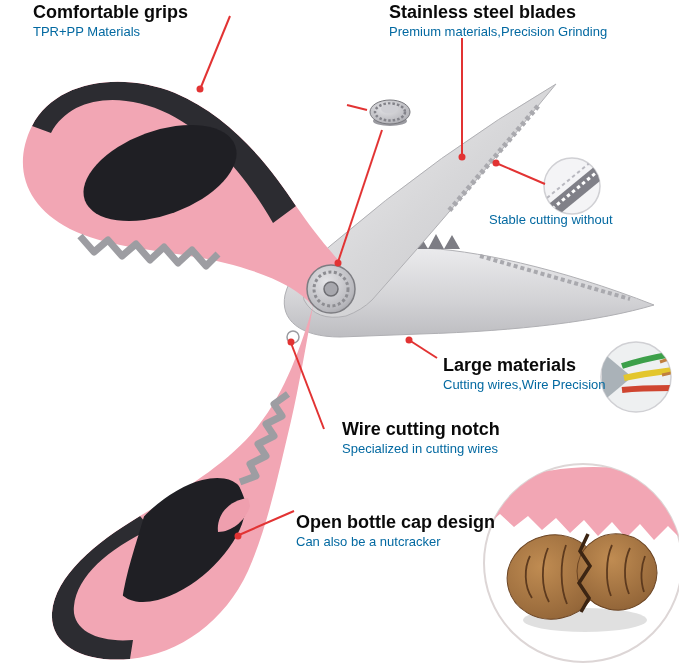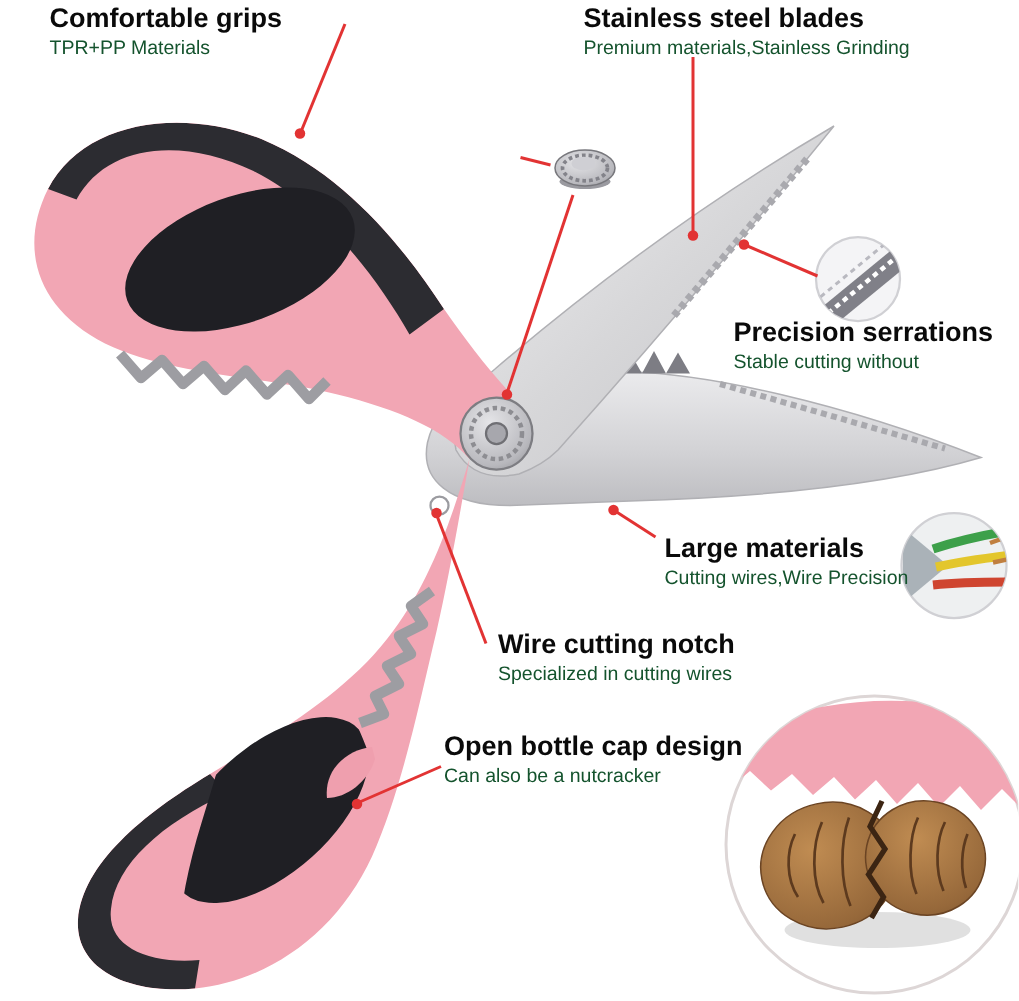--- a/index.html
+++ b/index.html
@@ -3,21 +3,21 @@
 <meta charset="utf-8">
 <style>
   html,body{margin:0;padding:0;background:#ffffff;}
   .canvas{
     position:relative;width:679px;height:667px;background:#ffffff;
     overflow:hidden;font-family:"Liberation Sans",sans-serif;
   }
   svg.scene{position:absolute;left:0;top:0;}
   .label{position:absolute;}
   .label-title{font-size:18px;font-weight:bold;color:#0a0a0a;line-height:1.15;white-space:nowrap;}
-  .label-sub{font-size:13px;color:#14532d;line-height:1.25;margin-top:1px;white-space:nowrap;}
+  .label-sub{font-size:13px;color:#0369a1;line-height:1.25;margin-top:1px;white-space:nowrap;}
 </style>
 </head>
 <body>
 
 <div class="canvas">
 
   <svg class="scene" width="679" height="667" viewBox="0 0 679 667">
     <defs>
       <linearGradient id="bladeUp" x1="0" y1="0" x2="1" y2="1">
         <stop offset="0" stop-color="#f0f0f2"></stop>
@@ -149,37 +149,36 @@
     </g>
   </svg>
 
   <div class="label" style="left:33px;top:2px">
     <div class="label-title">Comfortable grips</div>
     <div class="label-sub">TPR+PP Materials</div>
   </div>
 
   <div class="label" style="left:389px;top:2px">
     <div class="label-title">Stainless steel blades</div>
-    <div class="label-sub">Premium materials,Stainless Grinding</div>
+    <div class="label-sub">Premium materials,Precision Grinding</div>
   </div>
 
 
   <div class="label" style="left:489px;top:211px">
-    <div class="label-title">Precision serrations</div>
     <div class="label-sub">Stable cutting without</div>
   </div>
 
   <div class="label" style="left:443px;top:355px">
     <div class="label-title">Large materials</div>
     <div class="label-sub">Cutting wires,Wire Precision</div>
   </div>
 
-  <div class="label" style="left:332px;top:419px">
+  <div class="label" style="left:342px;top:419px">
     <div class="label-title">Wire cutting notch</div>
     <div class="label-sub">Specialized in cutting wires</div>
   </div>
 
-  <div class="label" style="left:296px;top:487px">
+  <div class="label" style="left:296px;top:512px">
     <div class="label-title">Open bottle cap design</div>
     <div class="label-sub">Can also be a nutcracker</div>
   </div>
 
 </div>
 
 </body></html>

